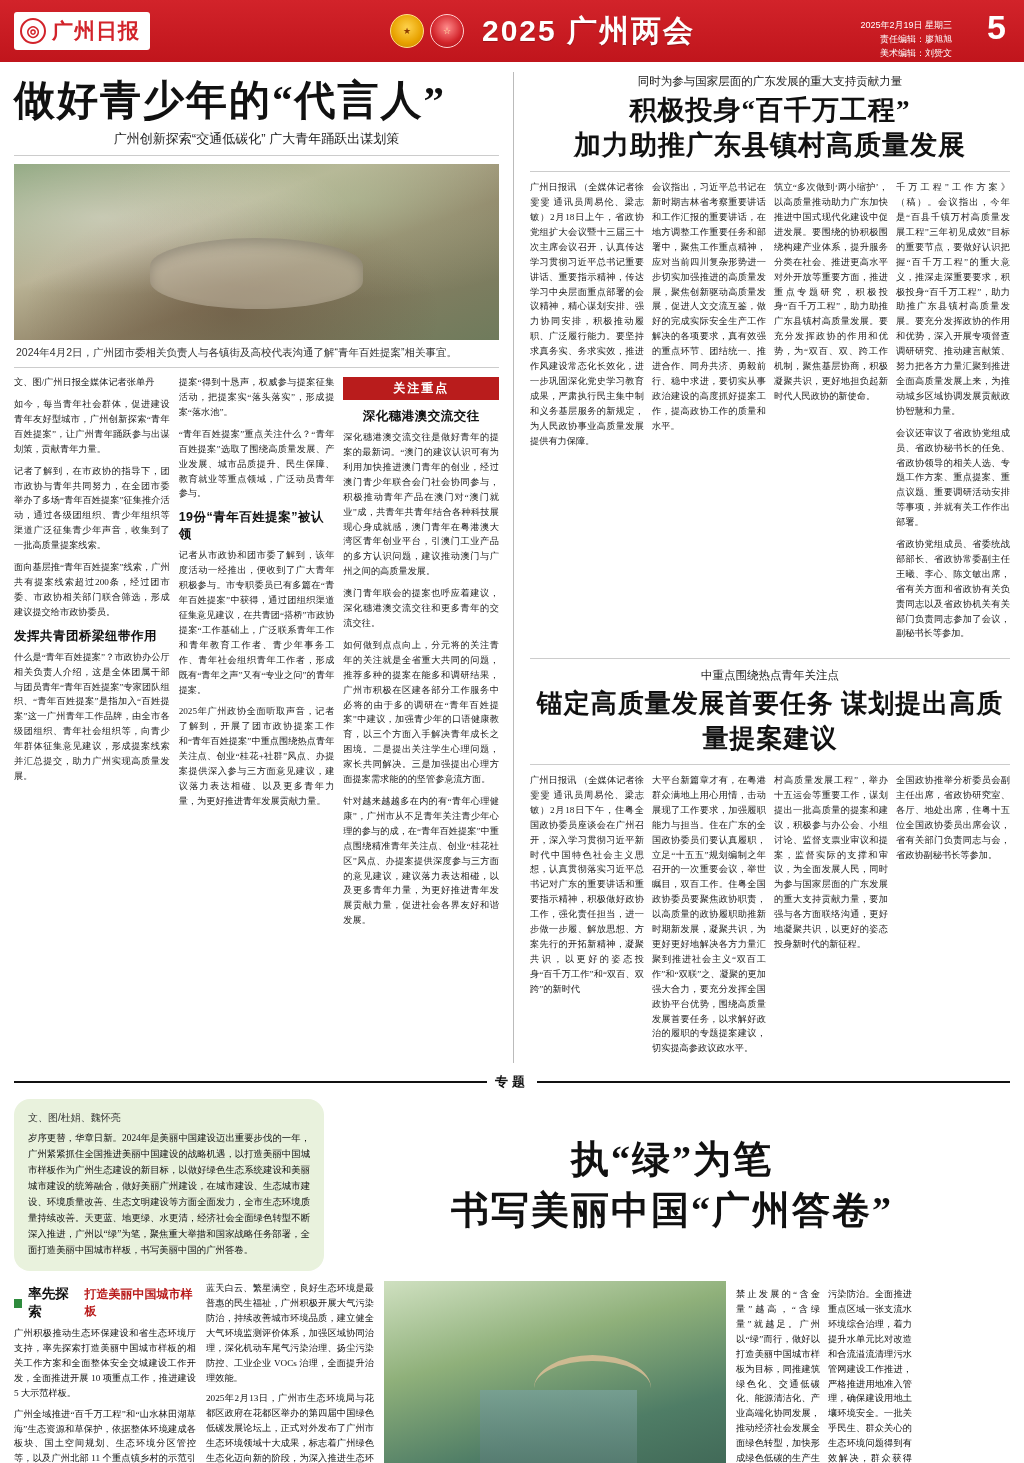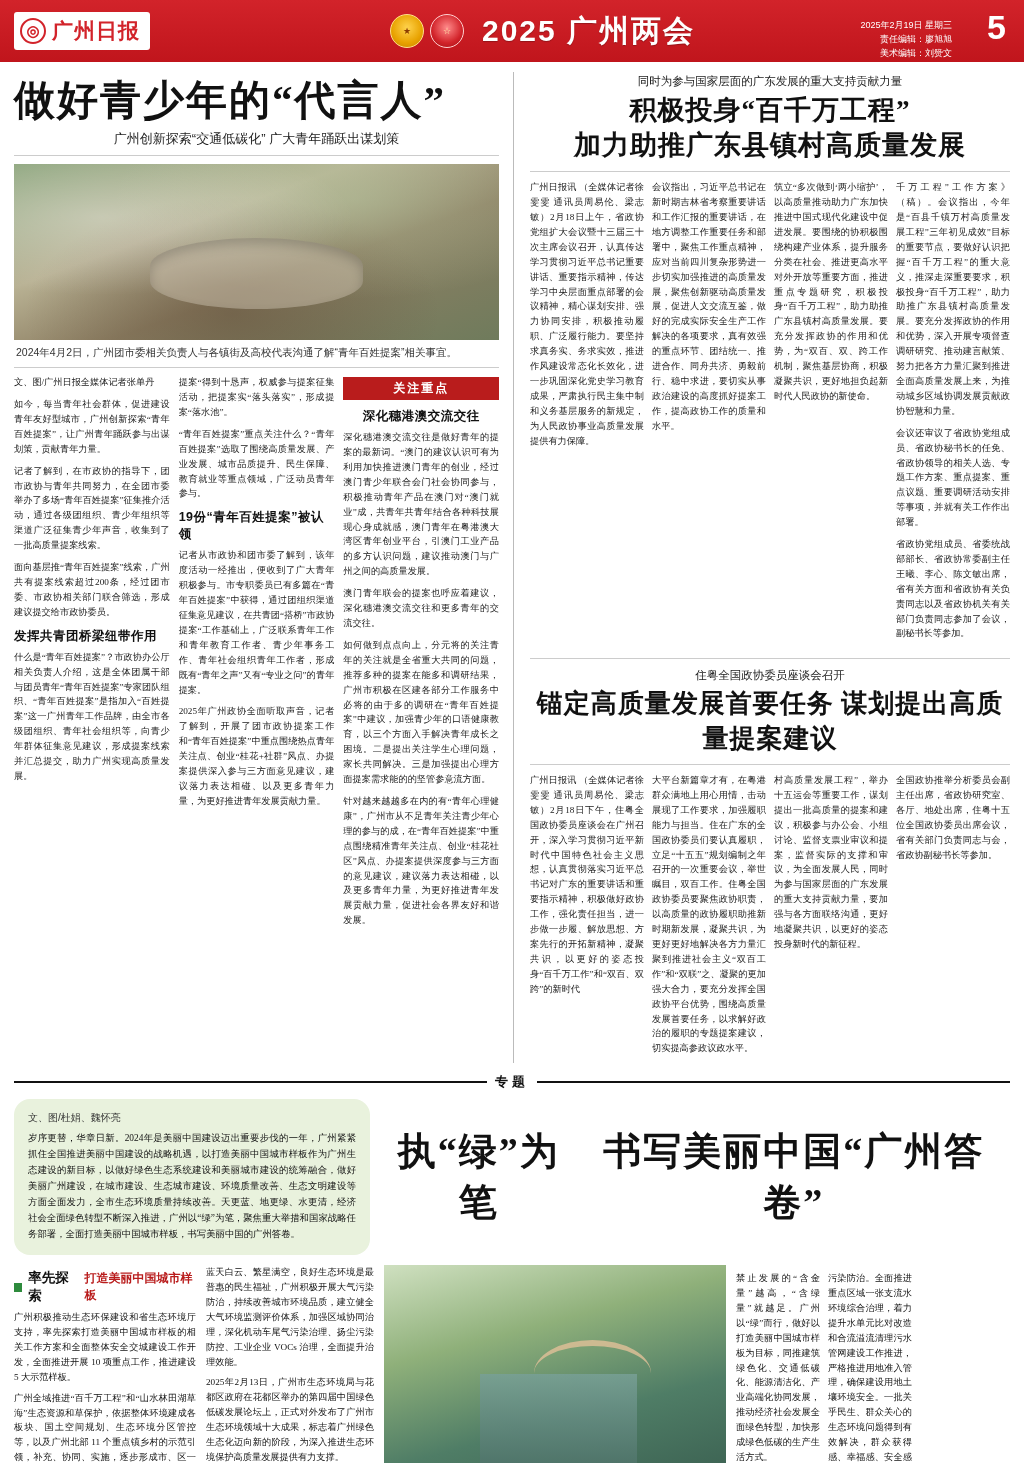--- a/index.html
+++ b/index.html
@@ -137,29 +137,29 @@
     display:flex; align-items:center; gap:8px;
     padding:6px 14px 0 14px; margin-top:4px;
   }
   .divider-row .line { flex:1; height:2px; background:#111; }
   .divider-row .tag { font-size:13px; font-weight:bold; letter-spacing:4px; }
 
   
   .bottom-wrap { padding:8px 14px 0 14px; position:relative; }
   .bot-top { display:flex; }
   .lead-box {
-    width:356px;
+    width:310px;
     background:#e9f2dd;
     border-radius:16px;
     padding:12px 14px;
     margin-right:10px;
   }
   .byline { font-size:10px; color:#333; margin-bottom:6px;}
   .lead-text { font-size:9.4px; line-height:1.7; text-align:justify; font-family:"Liberation Serif", serif;}
-  .bigtitle-wrap { flex:1; display:flex; flex-direction:row; justify-content:center; align-items:center;}
+  .bigtitle-wrap { flex:1; display:flex; flex-direction:column; justify-content:center; align-items:center;}
   .bigtitle {
     font-size:38px; font-weight:bold; letter-spacing:2px; line-height:1.35;
     font-family:"Liberation Serif", serif; text-align:center;
   }
   .bot-main { display:flex; margin-top:10px; gap:10px; }
   .bcolA { width:182px; }
   .bcolB { width:168px; }
   .bigphoto {
     width:342px; height:248px;
     background:linear-gradient(165deg,#cfe0c0 0%, #8fb07a 30%, #4f7d66 60%, #35584b 100%);
@@ -266,21 +266,21 @@
       <div class="bcol">
         <div class="ptext">筑立“多次做到‘两小缩护’，以高质量推动助力广东加快推进中国式现代化建设中促进发展。要围绕的协积极围绕构建产业体系，提升服务分类在社会、推进更高水平对外开放等重要方面，推进重点专题研究，积极投身“百千万工程”，助力助推广东县镇村高质量发展。要充分发挥政协的作用和优势，为“双百、双、跨工作机制，聚焦基层协商，积极凝聚共识，更好地担负起新时代人民政协的新使命。</div>
       </div>
       <div class="bcol">
         <div class="ptext">千万工程”工作方案》（稿）。会议指出，今年是“百县千镇万村高质量发展工程”三年初见成效”目标的重要节点，要做好认识把握“百千万工程”的重大意义，推深走深重要要求，积极投身“百千万工程”，助力助推广东县镇村高质量发展。要充分发挥政协的作用和优势，深入开展专项督查调研研究、推动建言献策、努力把各方力量汇聚到推进全面高质量发展上来，为推动城乡区域协调发展贡献政协智慧和力量。</div>
         <div class="ptext">会议还审议了省政协党组成员、省政协秘书长的任免、省政协领导的相关人选、专题工作方案、重点提案、重点议题、重要调研活动安排等事项，并就有关工作作出部署。</div>
         <div class="ptext">省政协党组成员、省委统战部部长、省政协常委副主任王曦、李心、陈文敏出席，省有关方面和省政协有关负责同志以及省政协机关有关部门负责同志参加了会议，副秘书长等参加。</div>
       </div>
     </div>
 
-    <div class="kicker2">住粤全国政协委员座谈会召开</div>
+    <div class="kicker2">中重点围绕热点青年关注点</div>
     <div class="headline-r2">
       <span>锚定高质量发展首要任务</span>
       <span class="l2">谋划提出高质量提案建议</span>
     </div>
     <div class="body-cols-4">
       <div class="bcol">
         <div class="ptext">广州日报讯 （全媒体记者徐雯雯 通讯员周易伦、梁志敏）2月18日下午，住粤全国政协委员座谈会在广州召开，深入学习贯彻习近平新时代中国特色社会主义思想，认真贯彻落实习近平总书记对广东的重要讲话和重要指示精神，积极做好政协工作，强化责任担当，进一步做一步履、解放思想、方案先行的开拓新精神，凝聚共识，以更好的姿态投身“百千万工作”和“双百、双跨”的新时代</div>
       </div>
       <div class="bcol">
         <div class="ptext">大平台新篇章才有，在粤港群众满地上用心用情，击动展现了工作要求，加强履职能力与担当。住在广东的全国政协委员们要认真履职，立足“十五五”规划编制之年召开的一次重要会议，举世瞩目，双百工作。住粤全国政协委员要聚焦政协职责，以高质量的政协履职助推新时期新发展，凝聚共识，为更好更好地解决各方力量汇聚到推进社会主义“双百工作”和“双联”之、凝聚的更加强大合力，要充分发挥全国政协平台优势，围绕高质量发展首要任务，以求解好政治的履职的专题提案建议，切实提高参政议政水平。</div>

